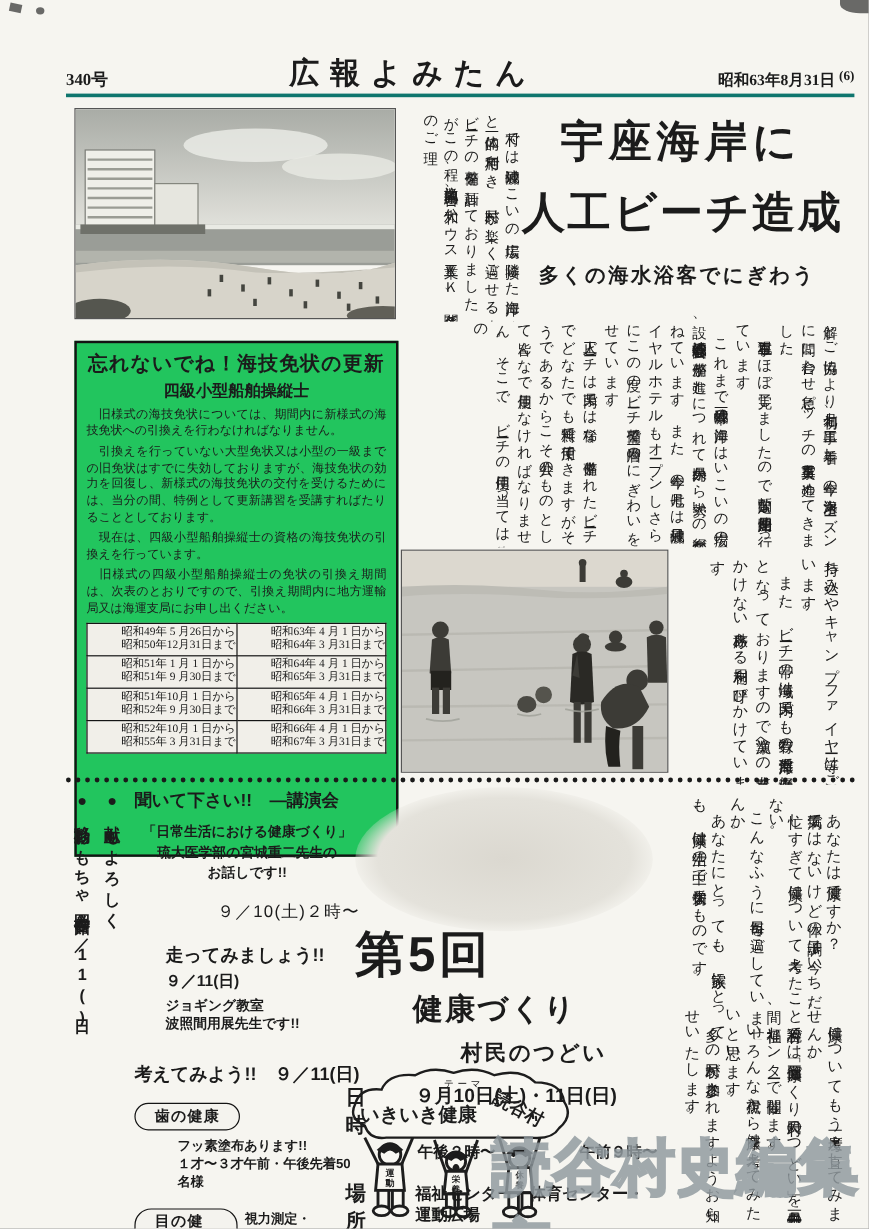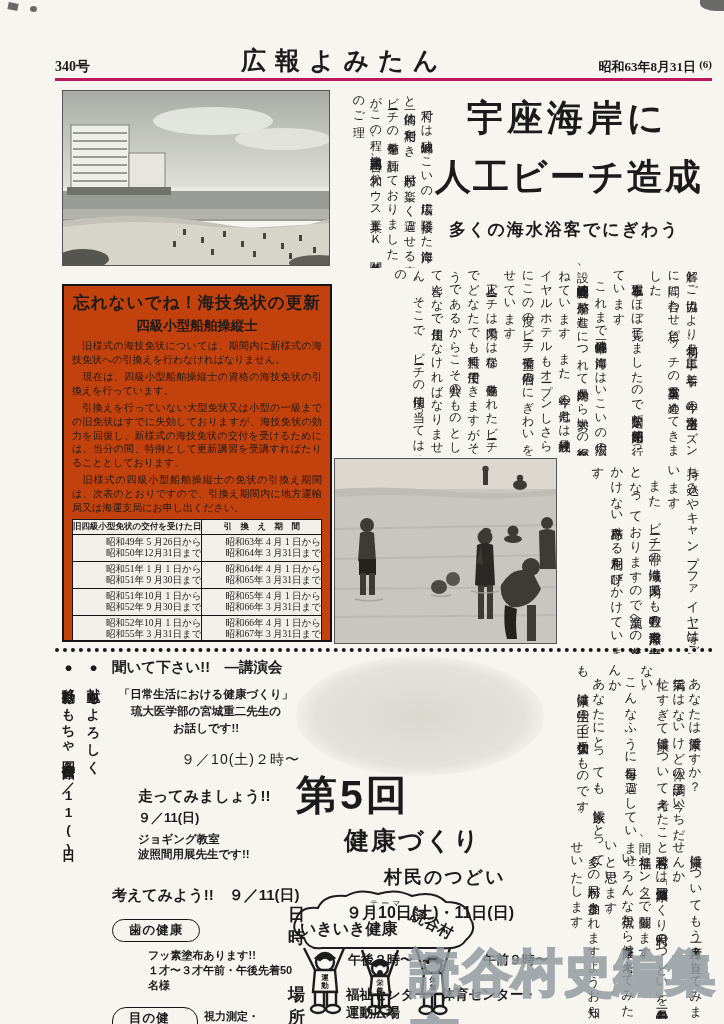--- a/index.html
+++ b/index.html
@@ -7,21 +7,21 @@
         font-family:"Liberation Serif",serif;color:#1b1b1b;}
   .g{font-family:"Liberation Sans",sans-serif;}
   .pre{white-space:pre-line;}
   .abs{position:absolute;}
 
   
   .art{position:absolute;background:#3a3a3a;opacity:.75;}
 
   
   .header{position:absolute;left:55px;top:48px;width:657px;height:30px;
-          border-bottom:3px solid #be185d;display:flex;justify-content:space-between;align-items:flex-end;}
+          border-bottom:3px solid #0f766e;display:flex;justify-content:space-between;align-items:flex-end;}
   .issue{font-size:14px;font-weight:bold;padding-bottom:2px;}
   .masthead{font-size:25px;font-weight:bold;letter-spacing:9px;padding-bottom:1px;}
   .pubdate{font-size:13px;font-weight:bold;padding-bottom:2px;}
   .pagenum{font-size:11px;vertical-align:top;}
 
   
   .v{writing-mode:vertical-rl;white-space:pre-line;overflow:hidden;
      font-size:12.5px;letter-spacing:1px;}
 
   .intro-v{left:331px;top:88px;width:104px;height:180px;line-height:17px;font-size:12px;}
@@ -34,21 +34,21 @@
   .headline{left:435px;top:94px;width:272px;}
   .hl1{font-size:36px;font-weight:bold;letter-spacing:4px;margin-left:32px;}
   .hl2{font-size:36px;font-weight:bold;letter-spacing:2px;margin-top:10px;}
   .subhead{font-size:17px;font-weight:bold;margin:16px 0 0 14px;letter-spacing:2px;}
 
   
   .photo{position:absolute;border:1px solid #555;box-sizing:border-box;}
   .photo svg{display:block;}
 
   
-  .licbox{left:62px;top:284px;width:270px;height:358px;background:#c2410c;
+  .licbox{left:62px;top:284px;width:270px;height:430px;background:#22c55e;
           border:2px solid #141414;box-sizing:border-box;padding:6px 8px 4px 8px;overflow:hidden;}
   .lic-title{text-align:center;font-size:16.5px;font-weight:bold;letter-spacing:1px;}
   .lic-sub{text-align:center;font-size:13.5px;font-weight:bold;margin-top:3px;}
   .licbox p{margin:4px 0 0 0;font-size:10px;line-height:13.6px;text-align:justify;}
   .lictable{width:100%;border-collapse:collapse;margin-top:5px;background:#f1efe9;}
   .lictable th,.lictable td{border:1px solid #141414;text-align:center;}
   .lictable th{font-size:8.5px;font-weight:bold;padding:1px 0;font-family:"Liberation Sans",sans-serif;}
   .lictable td{font-size:9.5px;line-height:11px;padding:2px 0;white-space:pre-line;text-align:right;}
 
   
@@ -171,29 +171,25 @@
 
   <div class="v abs bodymain-v">解とご協力により七月初旬、工事に着手し、今年の海水浴シーズンに間に合わせ急ピッチの突貫工事を進めてきました。
 　現在工事もほぼ完了しましたので暫定的な使用開始を行っています。
 　これまで残波岬一帯の海岸にはいこいの広場の建設、残波岬総合公園の整備が進むにつれて県内外から大勢いの行楽客が訪ねています。また、今年の七月には残波岬ロイヤルホテルもオープンしさらにこの度のビーチ整備で尚一層のにぎわいを見せています。
 　人工ビーチは県内では稀な、整備されたビーチでどなたでも無料で使用できますがそうであるからこそ公共のものとして皆んなで使用しなければなりません。そこで、ビーチの使用に当っては飲食物の</div>
 
   <div class="abs licbox">
     <div class="lic-title g">忘れないでね！海技免状の更新</div>
     <div class="lic-sub g">四級小型船舶操縦士</div>
     <p>　旧様式の海技免状については、期間内に新様式の海技免状への引換えを行わなければなりません。</p>
+    <p>　引換えを行っていない大型免状又は小型の一級までの旧免状はすでに失効しておりますが、海技免状の効力を回復し、新様式の海技免状の交付を受けるためには、当分の間、特例として更新講習を受講すればたりることとしております。</p>
     <p>　現在は、四級小型船舶操縦士の資格の海技免状の引換えを行っています。</p>
-    <p>　引換えを行っていない大型免状又は小型の一級までの旧免状はすでに失効しておりますが、海技免状の効力を回復し、新様式の海技免状の交付を受けるためには、当分の間、特例として更新講習を受講すればたりることとしております。</p>
     <p>　旧様式の四級小型船舶操縦士の免状の引換え期間は、次表のとおりですので、引換え期間内に地方運輸局又は海運支局にお申し出ください。</p>
     <table class="lictable">
       <tbody>
-          <tr>
-        <th style="width:52%">旧四級小型免状の交付を受けた日</th>
-        <th>引　換　え　期　間</th>
-      </tr>
       <tr>
         <td>昭和49年 5 月26日から
 昭和50年12月31日まで</td>
         <td>昭和63年 4 月 1 日から
 昭和64年 3 月31日まで</td>
       </tr>
       <tr>
         <td>昭和51年 1 月 1 日から
 昭和51年 9 月30日まで</td>
         <td>昭和64年 4 月 1 日から

